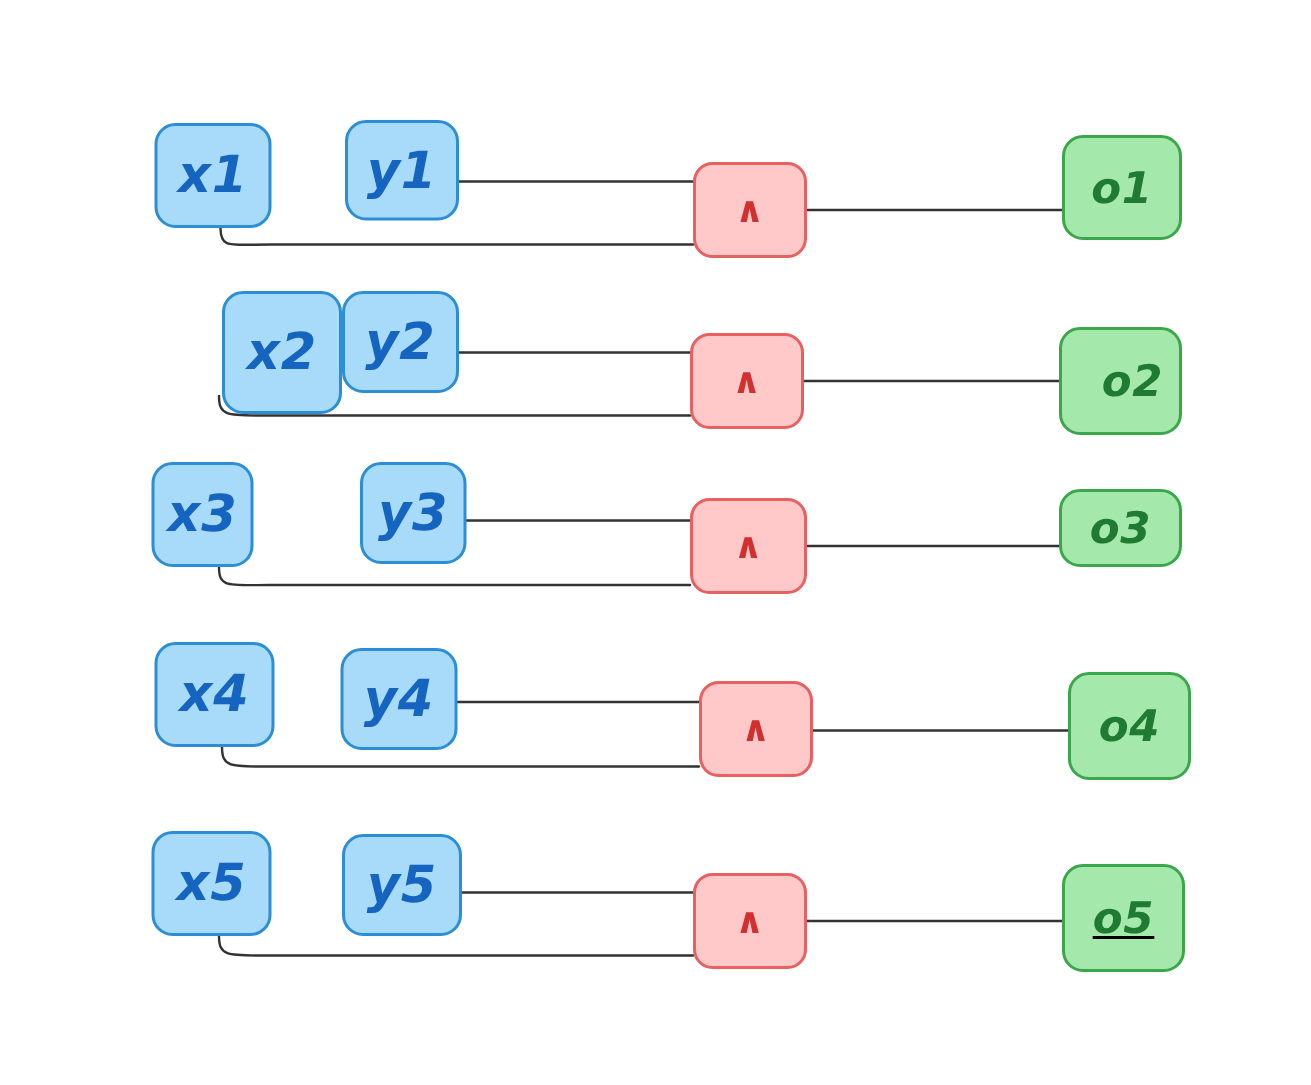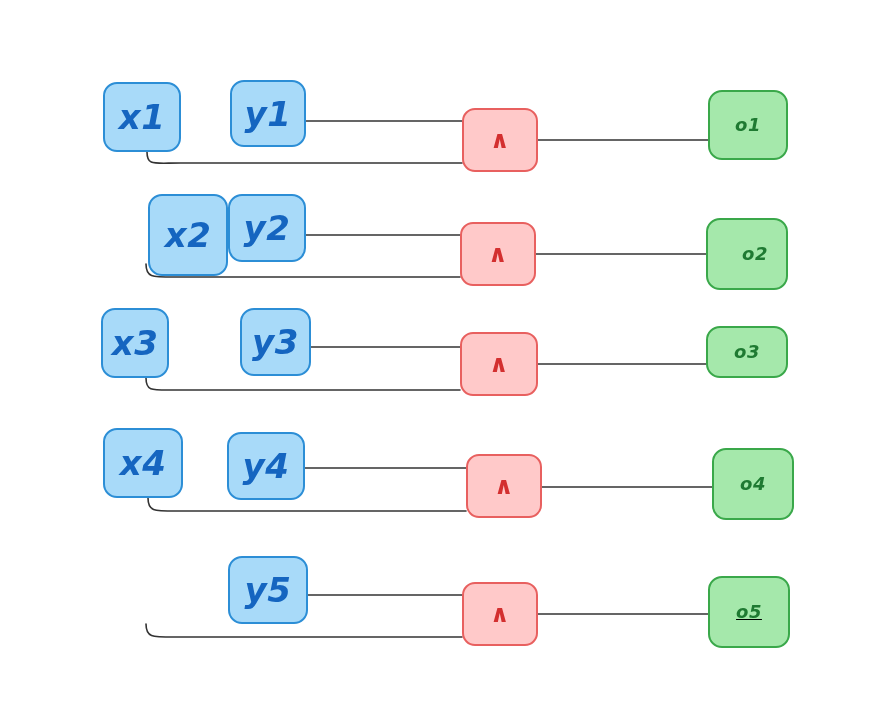--- a/index.html
+++ b/index.html
@@ -61,21 +61,21 @@
     font-size: 24px;
     font-weight: 600;
     font-style: normal;
   }
   .node-output {
     background: #a5e8ab;
     border-color: #3aa84a;
   }
   .node-output .node-label {
     color: #1f7a32;
-    font-size: 18px;
+    font-size: 29px;
     font-style: italic;
   }
 </style>
 </head>
 <body>
 
 <div id="canvas">
   <svg id="wires" viewBox="0 0 874 723" xmlns="http://www.w3.org/2000/svg">
       <path d="M 306 121 L 462 121" fill="none" stroke="#333333" stroke-width="1.6" stroke-linecap="round"></path>
       <path d="M 147 152 C 147 166, 153 163, 181 163 L 462 163" fill="none" stroke="#333333" stroke-width="1.6" stroke-linecap="round"></path>
@@ -134,20 +134,23 @@
     </div>
     <div class="node node-input" style="left: 227px; top: 432px; width: 78px; height: 68px;">
       <span class="node-label">y4</span>
     </div>
     <div class="node node-gate" style="left: 466px; top: 454px; width: 76px; height: 64px;">
       <span class="node-label">∧</span>
     </div>
     <div class="node node-output" style="left: 712px; top: 448px; width: 82px; height: 72px;">
       <span class="node-label">o4</span>
     </div>
+    <div class="node node-input" style="left: 101px; top: 554px; width: 80px; height: 70px;">
+      <span class="node-label">x5</span>
+    </div>
     <div class="node node-input" style="left: 228px; top: 556px; width: 80px; height: 68px;">
       <span class="node-label">y5</span>
     </div>
     <div class="node node-gate" style="left: 462px; top: 582px; width: 76px; height: 64px;">
       <span class="node-label">∧</span>
     </div>
     <div class="node node-output" style="left: 708px; top: 576px; width: 82px; height: 72px; text-decoration: underline;">
       <span class="node-label">o5</span>
     </div>
   </div>

